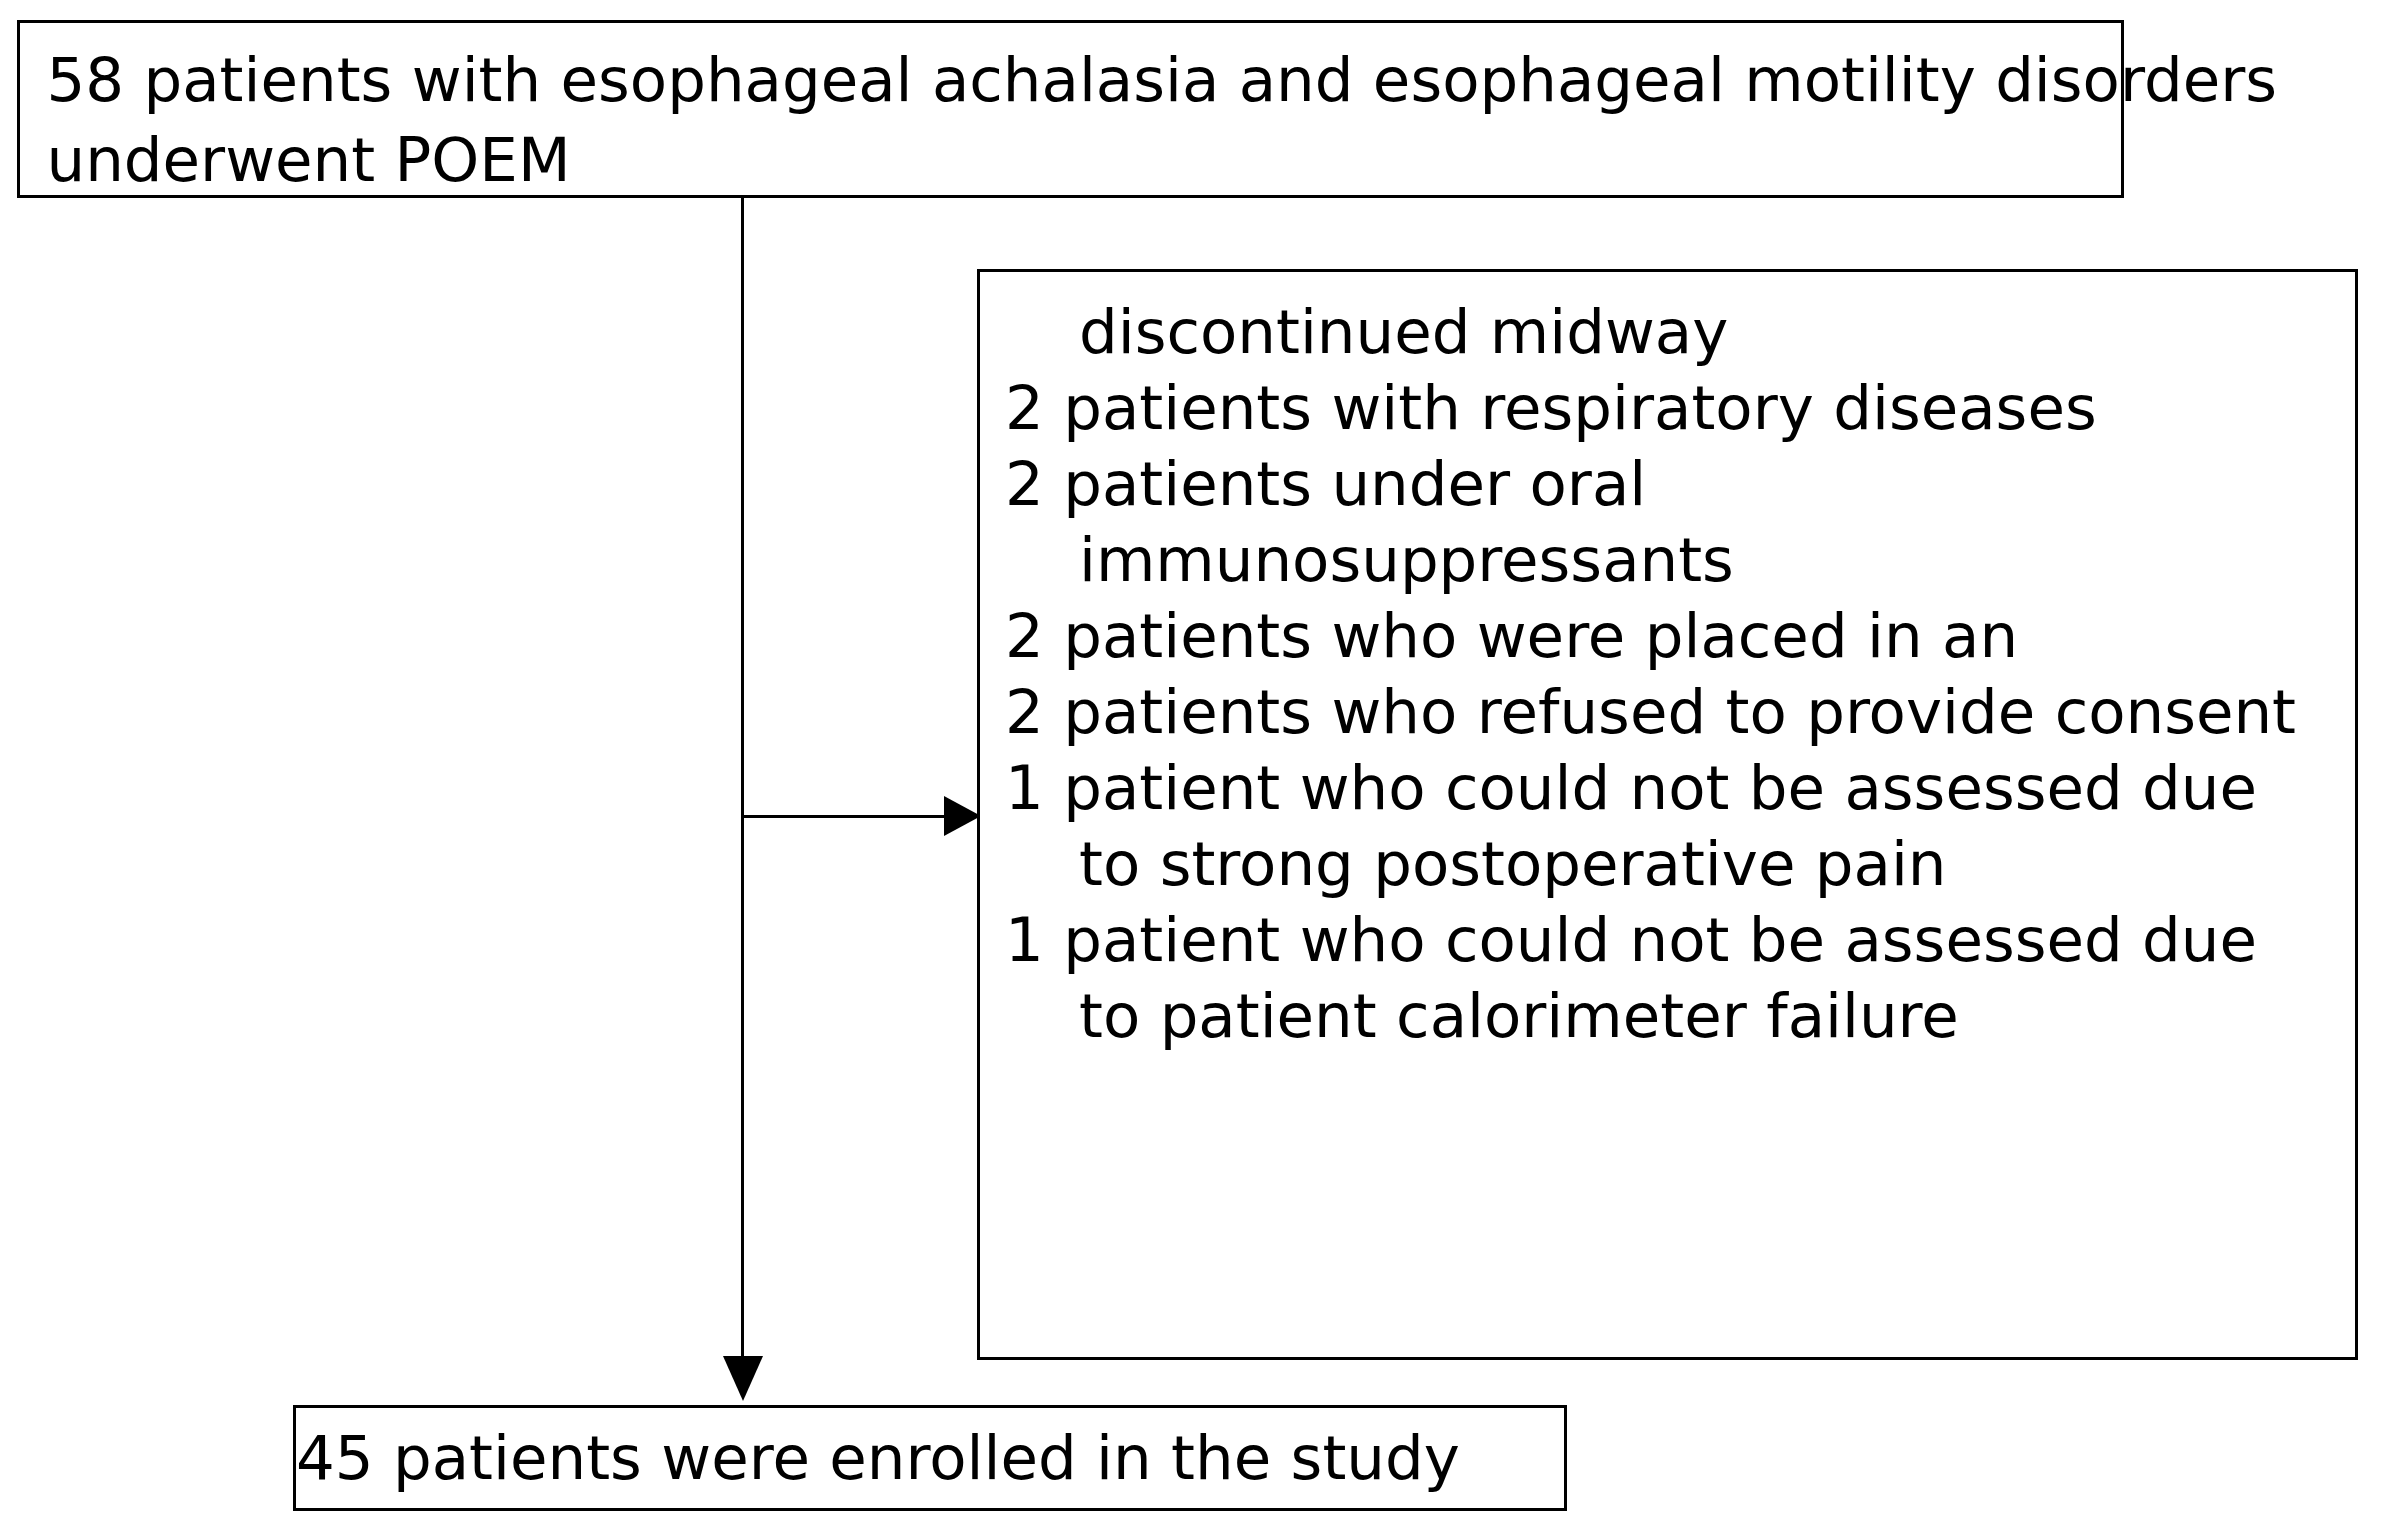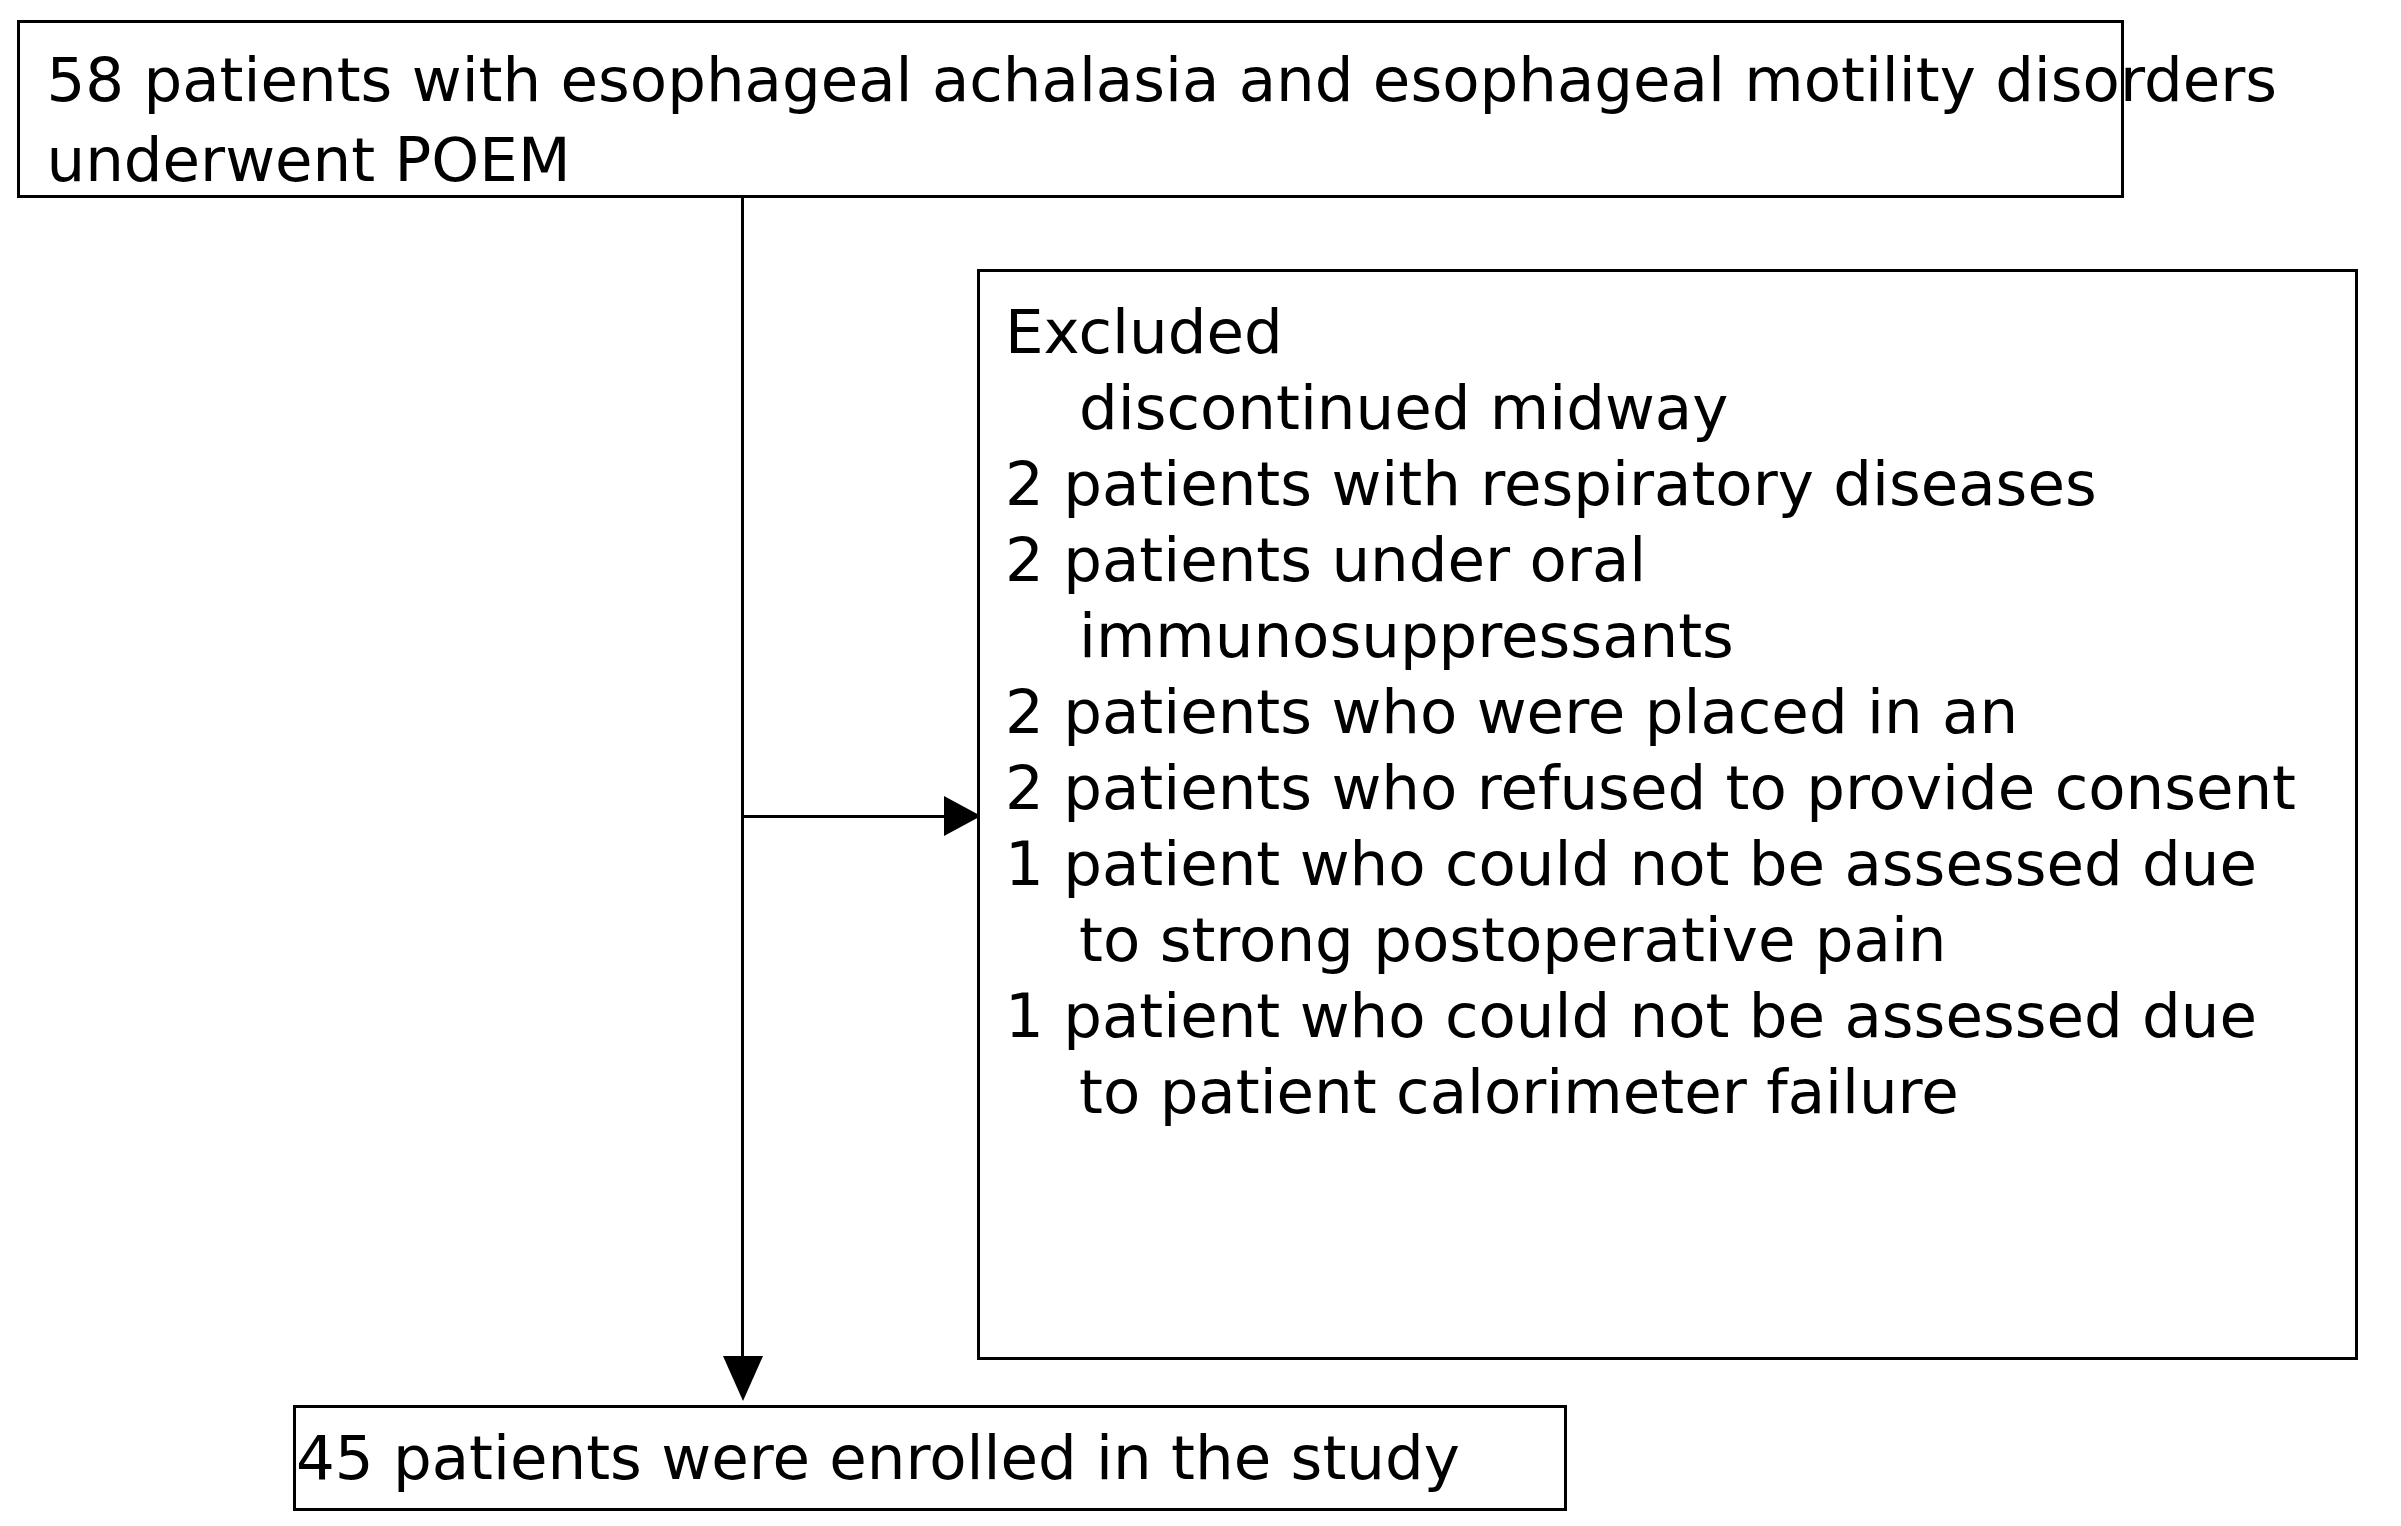--- a/index.html
+++ b/index.html
@@ -96,21 +96,20 @@
     <div class="xline">underwent POEM</div>
   </div>
 
   <div class="connector" id="vertical-line"></div>
   <div class="arrowhead" id="down-arrowhead"></div>
 
   <div class="connector" id="horizontal-line"></div>
   <div class="arrowhead" id="right-arrowhead"></div>
 
   <div class="box" id="excluded-box">
-    <div class="xline">Excluded</div>
     <div id="excluded-list">
         <div class="xline indent">discontinued midway</div>
         <div class="xline">2 patients with respiratory diseases</div>
         <div class="xline">2 patients under oral</div>
         <div class="xline indent">immunosuppressants</div>
         <div class="xline">2 patients who were placed in an</div>
         <div class="xline">2 patients who refused to provide consent</div>
         <div class="xline">1 patient who could not be assessed due</div>
         <div class="xline indent">to strong postoperative pain</div>
         <div class="xline">1 patient who could not be assessed due</div>

